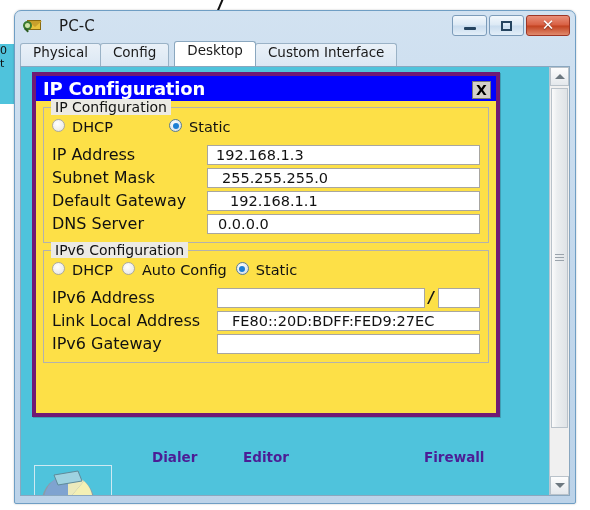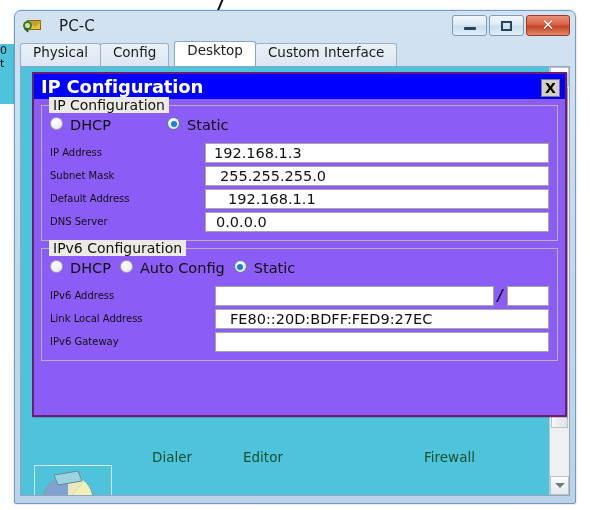--- a/index.html
+++ b/index.html
@@ -195,22 +195,22 @@
 
   .desk-labels {
     position: absolute;
     left: 0; top: 382px;
     width: 100%;
     height: 18px;
   }
   .desk-label {
     position: absolute;
     font-size: 13.5px;
-    font-weight: normal;
-    color: #14532d;
+    font-weight: bold;
+    color: #4c1d95;
     white-space: nowrap;
   }
 
   .pt-icon-cell {
     position: absolute;
     left: 13px; top: 398px;
     width: 78px; height: 82px;
     border: 1px solid #cfe9f2;
     box-sizing: border-box;
   }
@@ -272,23 +272,23 @@
     display: block;
     height: 1px;
     margin-bottom: 2px;
     background: #9aa3ab;
   }
 
   
   .ipdialog {
     position: absolute;
     left: 11px; top: 5px;
-    width: 535px; height: 345px;
-    background: #8b5cf6;
-    border: 2px solid #701a75;
+    width: 468px; height: 345px;
+    background: #fde047;
+    border: 4px solid #701a75;
     box-sizing: border-box;
     box-shadow: 1px 1px 0 rgba(0,0,0,0.18);
   }
   .ipd-title {
     position: relative;
     height: 25px;
     background: #0000ff;
     border: 2px solid #0000ff;
     box-sizing: border-box;
     display: flex;
@@ -369,21 +369,21 @@
     margin-left: 7px;
     white-space: nowrap;
   }
 
   .field-row {
     display: flex;
     align-items: center;
     height: 23px;
   }
   .field-label {
-    font-size: 10px;
+    font-size: 16px;
     color: #111111;
     white-space: nowrap;
     flex: none;
   }
   .field-input {
     height: 20px;
     background: #ffffff;
     border: 1px solid #a8a6a0;
     box-sizing: border-box;
     display: flex;
@@ -530,21 +530,21 @@
               <span class="field-label">IP Address</span>
               <span class="field-input" style="padding-left:8px">192.168.1.3</span>
             </div>
 
             <div class="field-row v4-row">
               <span class="field-label">Subnet Mask</span>
               <span class="field-input" style="padding-left:14px">255.255.255.0</span>
             </div>
 
             <div class="field-row v4-row">
-              <span class="field-label">Default Address</span>
+              <span class="field-label">Default Gateway</span>
               <span class="field-input" style="padding-left:22px">192.168.1.1</span>
             </div>
 
             <div class="field-row v4-row">
               <span class="field-label">DNS Server</span>
               <span class="field-input" style="padding-left:10px">0.0.0.0</span>
             </div>
           </div>
 
           <div class="group">

